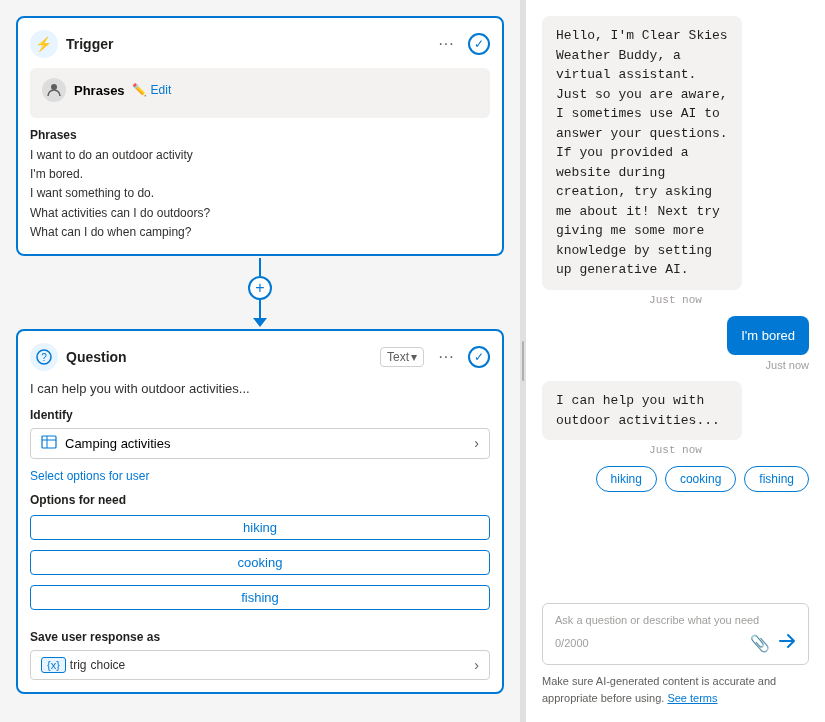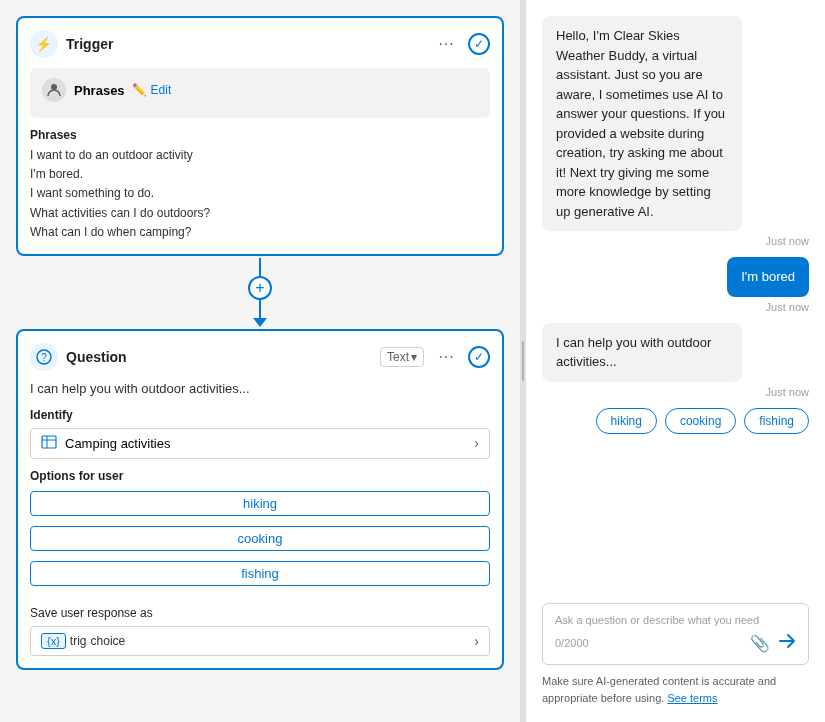--- a/index.html
+++ b/index.html
@@ -253,21 +253,21 @@
       cursor: pointer;
       background: white;
     }
     .options-list {
       display: flex;
       flex-direction: column;
       gap: 4px;
       margin-bottom: 14px;
     }
     .save-response-label {
-      font-weight: 400;
+      font-weight: 700;
       font-size: 12px;
       color: #201f1e;
       margin-bottom: 6px;
     }
     .save-response-box {
       border: 1px solid #d2d0ce;
       border-radius: 4px;
       padding: 6px 10px;
       display: flex;
       align-items: center;
@@ -353,21 +353,22 @@
       text-align: right;
     }
     .bubble-group {
       display: flex;
       flex-direction: column;
     }
     .bubble-group.right {
       align-items: flex-end;
     }
     .bubble-group.left {
-      align-items: flex-end;
+      align-items: center;
+      font-family: Liberation Mono, monospace;
     }
 
     .options-row {
       display: flex;
       gap: 8px;
       justify-content: flex-end;
       margin-bottom: 6px;
     }
     .chat-option-tag {
       border: 1px solid #0078d4;
@@ -516,22 +517,23 @@
             <rect x="1" y="1" width="14" height="12" rx="1" stroke="#0078d4" stroke-width="1.2" fill="none"></rect>
             <line x1="1" y1="5" x2="15" y2="5" stroke="#0078d4" stroke-width="1"></line>
             <line x1="6" y1="1" x2="6" y2="13" stroke="#0078d4" stroke-width="1"></line>
           </svg>
         </span>
         <span>Camping activities</span>
       </div>
       <span class="chevron-right">›</span>
     </div>
 
-
-    <div class="options-label">Options for user</div>
+    <a class="select-options-link">Select options for user</a>
+
+    <div class="options-label">Options for need</div>
     <div class="options-list">
       <button class="option-tag">hiking</button>
       <button class="option-tag">cooking</button>
       <button class="option-tag">fishing</button>
     </div>
 
     <div class="save-response-label">Save user response as</div>
     <div class="save-response-box">
       <div class="save-response-left">
         <div class="var-badge">

